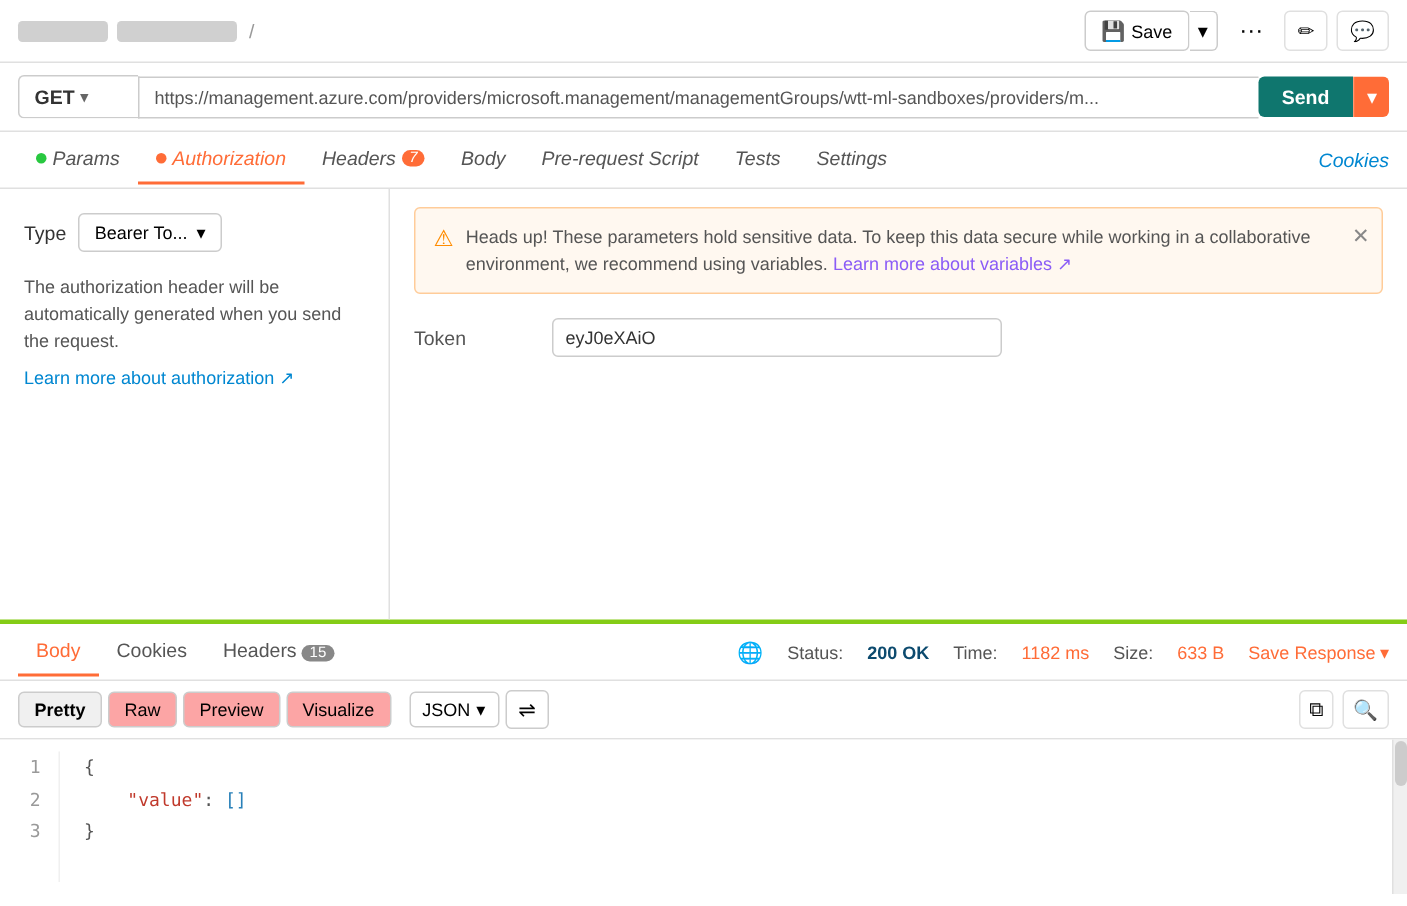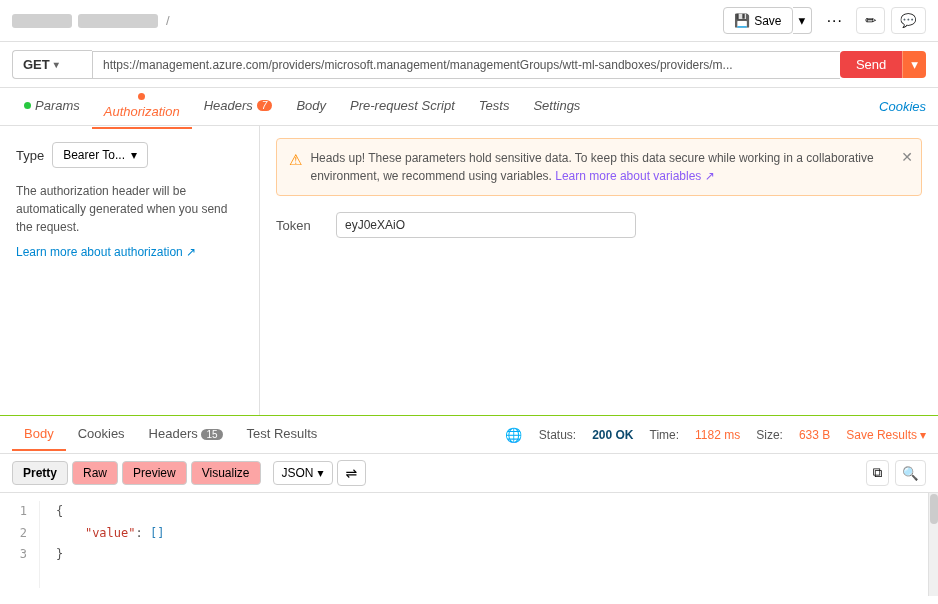--- a/index.html
+++ b/index.html
@@ -22,55 +22,55 @@
     .dots-btn { padding: 5px 8px; border: none; background: transparent; cursor: pointer; font-size: 16px; }
 
     
     .url-bar {
       display: flex; align-items: center; gap: 0; padding: 8px 12px; border-bottom: 1px solid #e0e0e0;
       height: 46px;
     }
     .method-select { display: flex; align-items: center; gap: 4px; padding: 6px 10px; border: 1px solid #ccc; border-right: none; border-radius: 4px 0 0 4px; background: #fff; cursor: pointer; font-weight: 600; font-size: 13px; min-width: 80px; }
     .url-input { flex: 1; padding: 6px 10px; border: 1px solid #ccc; border-right: none; font-size: 12px; color: #555; outline: none; }
     .send-btn-group { display: flex; }
-    .send-btn { padding: 6px 16px; background: #ef4444; color: white; border: none; border-radius: 4px 0 0 4px; font-size: 13px; font-weight: 400; cursor: pointer; }
+    .send-btn { padding: 6px 16px; background: #0f766e; color: white; border: none; border-radius: 4px 0 0 4px; font-size: 13px; font-weight: 700; cursor: pointer; }
     .send-arrow { padding: 6px 8px; background: #FF6C37; color: white; border: none; border-left: 1px solid rgba(255,255,255,0.3); border-radius: 0 4px 4px 0; cursor: pointer; }
 
     
     .tabs-bar {
       display: flex; align-items: center; padding: 0 12px; border-bottom: 1px solid #e0e0e0;
       height: 38px;
       font-style: italic;
     }
     .tab { padding: 8px 12px; cursor: pointer; font-size: 13px; color: #555; border-bottom: 2px solid transparent; display: flex; align-items: center; gap: 4px; }
-    .tab.active { color: #FF6C37; border-bottom-color: #FF6C37; flex-direction: column; }
+    .tab.active { color: #FF6C37; border-bottom-color: #FF6C37; }
     .tab-badge { background: #FF6C37; color: white; border-radius: 8px; padding: 0 5px; font-size: 10px; }
     .tab-dot { width: 7px; height: 7px; border-radius: 50%; display: inline-block; }
     .tab-dot.green { background: #28c840; }
     .tab-dot.orange { background: #FF6C37; }
     .cookies-link { margin-left: auto; color: #0087d1; cursor: pointer; font-size: 13px; }
 
     
-    .main-content { display: flex; height: 290px; border-bottom: 1px solid #84cc16; }
+    .main-content { display: flex; height: 290px; border-bottom: 3px solid #84cc16; }
 
     
     .left-panel { width: 260px; padding: 16px; border-right: 1px solid #e0e0e0; flex-shrink: 0; }
     .type-row { display: flex; align-items: center; gap: 8px; margin-bottom: 14px; }
     .type-label { font-size: 13px; color: #333; }
     .type-select-btn { display: flex; align-items: center; gap: 6px; padding: 5px 10px; border: 1px solid #ccc; border-radius: 4px; background: #fff; cursor: pointer; font-size: 12px; }
     .left-description { font-size: 12px; color: #555; line-height: 1.5; margin-bottom: 8px; }
     .learn-more-link { color: #0087d1; cursor: pointer; font-size: 12px; text-decoration: none; }
 
     
     .right-panel { flex: 1; padding: 12px 16px; }
     .alert-box { display: flex; align-items: flex-start; gap: 8px; background: #fff8f0; border: 1px solid #ffcc99; border-radius: 4px; padding: 10px 12px; margin-bottom: 16px; font-size: 12px; color: #555; line-height: 1.5; position: relative; }
     .alert-icon { color: #FF8C00; font-size: 15px; flex-shrink: 0; }
     .alert-close { position: absolute; right: 8px; top: 8px; cursor: pointer; color: #888; font-size: 14px; }
     .alert-link { color: #8b5cf6; cursor: pointer; }
-    .token-row { display: flex; align-items: center; gap: 0; }
+    .token-row { display: flex; align-items: center; gap: 32px; }
     .token-label { font-size: 13px; color: #555; width: 60px; }
     .token-input { width: 300px; padding: 5px 8px; border: 1px solid #ccc; border-radius: 4px; font-size: 12px; color: #333; background: #fff; }
 
     
     .response-area { height: 180px; display: flex; flex-direction: column; }
     .response-tabs { display: flex; align-items: center; padding: 0 12px; border-bottom: 1px solid #e0e0e0; height: 38px; }
     .resp-tab { padding: 8px 12px; cursor: pointer; font-size: 13px; color: #555; border-bottom: 2px solid transparent; }
     .resp-tab.active { color: #FF6C37; border-bottom-color: #FF6C37; }
     .resp-tab-badge { background: #888; color: white; border-radius: 8px; padding: 0 5px; font-size: 10px; }
     .response-status { margin-left: auto; display: flex; align-items: center; gap: 16px; font-size: 12px; color: #555; }
@@ -203,33 +203,30 @@
     <div class="resp-tab active">
       <span>Body</span>
     </div>
     <div class="resp-tab">
       <span>Cookies</span>
     </div>
     <div class="resp-tab">
       <span>Headers</span>
       <span class="resp-tab-badge">15</span>
     </div>
-    <div class="resp-tab">
-      <span>Test Results</span>
-    </div>
     <div class="response-status">
       <span style="color:#888; font-size:14px">🌐</span>
       <span>Status:</span>
       <span class="status-ok">200 OK</span>
       <span>Time:</span>
       <span class="status-val">1182 ms</span>
       <span>Size:</span>
       <span class="status-val">633 B</span>
       <div class="save-response-btn">
-        <span>Save Results</span>
+        <span>Save Response</span>
         <span>▾</span>
       </div>
     </div>
   </div>
 
   <div class="code-toolbar">
     <button class="view-btn active">Pretty</button>
     <button class="view-btn">Raw</button>
     <button class="view-btn">Preview</button>
     <button class="view-btn">Visualize</button>

